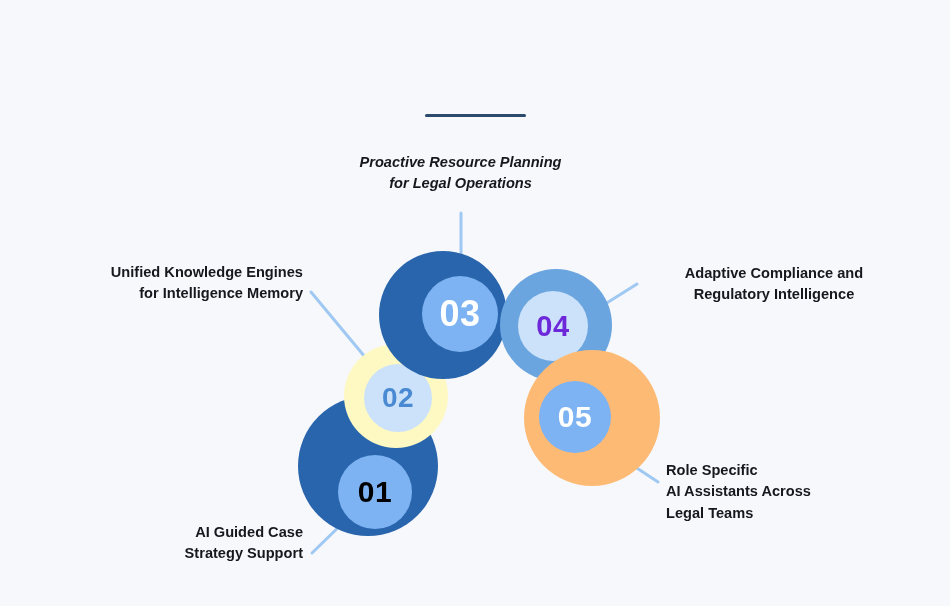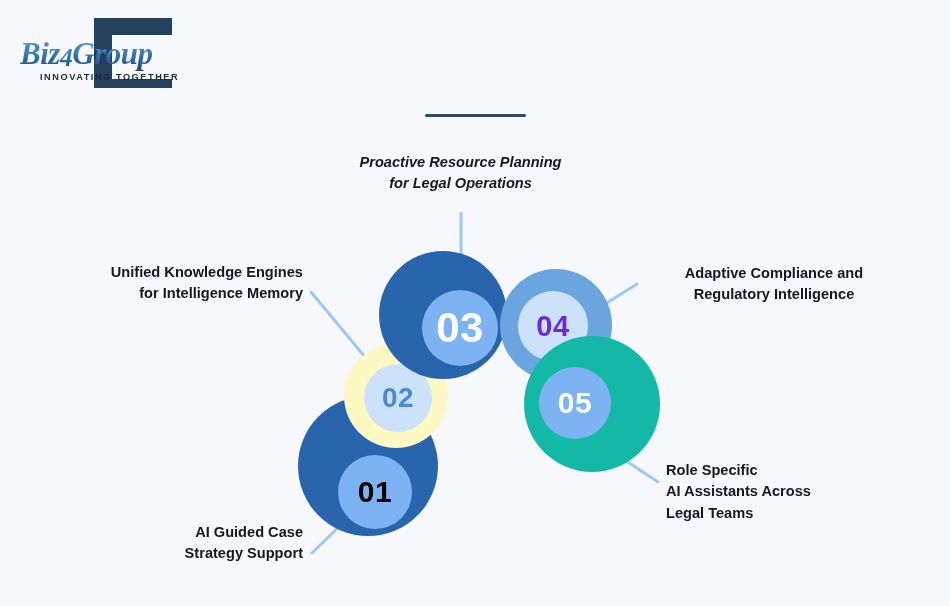--- a/index.html
+++ b/index.html
@@ -148,26 +148,20 @@
   }
   .label.r { text-align: right; }
   .label.l { text-align: left; }
   .label.c { text-align: center; }
 </style>
 </head>
 <body>
 
 <div id="stage">
 
-  <div id="logo">
-    <div id="logo-bracket"></div>
-    <div id="logo-bracket-notch"></div>
-    <div id="logo-wordmark"><span>Biz</span><span class="four">4</span><span>Group</span></div>
-    <div id="logo-tagline">INNOVATING TOGETHER</div>
-  </div>
 
   <div id="heading-rule"></div>
 
   <div id="diagram">
     <svg id="connectors" viewBox="0 0 950 606" width="950" height="606">
         <line x1="349" y1="517" x2="312" y2="553" stroke="#9fc8f2" stroke-width="3" stroke-linecap="round"></line>
         <line x1="380" y1="375" x2="311" y2="292" stroke="#9fc8f2" stroke-width="3" stroke-linecap="round"></line>
         <line x1="461" y1="296" x2="461" y2="213" stroke="#9fc8f2" stroke-width="3" stroke-linecap="round"></line>
         <line x1="594" y1="311" x2="637" y2="284" stroke="#9fc8f2" stroke-width="3" stroke-linecap="round"></line>
         <line x1="605" y1="447" x2="658" y2="482" stroke="#9fc8f2" stroke-width="3" stroke-linecap="round"></line>
@@ -177,30 +171,30 @@
           <div class="inner" style="position: absolute; left: 40px; top: 59px; width: 74px; height: 74px; background: rgb(125, 179, 242); color: #000000; font-size: 30px;">
             <span>01</span>
           </div>
         </div>
         <div class="node" style="left: 344px; top: 344px; width: 104px; height: 104px; background: #fef9c3; z-index: 11;">
           <div class="inner" style="position: absolute; left: 20px; top: 20px; width: 68px; height: 68px; background: rgb(203, 226, 250); color: rgb(74, 138, 210); font-size: 28px;">
             <span>02</span>
           </div>
         </div>
         <div class="node" style="left: 379px; top: 251px; width: 128px; height: 128px; background: rgb(41, 101, 173); z-index: 12;">
-          <div class="inner" style="position: absolute; left: 43px; top: 39px; width: 76px; height: 76px; background: rgb(125, 179, 242); color: rgb(255, 255, 255); font-size: 42px;">
+          <div class="inner" style="position: absolute; left: 43px; top: 25px; width: 76px; height: 76px; background: rgb(125, 179, 242); color: rgb(255, 255, 255); font-size: 36px;">
             <span>03</span>
           </div>
         </div>
         <div class="node" style="left: 500px; top: 269px; width: 112px; height: 112px; background: rgb(107, 165, 224); z-index: 13;">
           <div class="inner" style="position: absolute; left: 18px; top: 22px; width: 70px; height: 70px; background: rgb(203, 226, 250); color: #6d28d9; font-size: 29px;">
             <span>04</span>
           </div>
         </div>
-        <div class="node" style="left: 524px; top: 336px; width: 136px; height: 136px; background: #14b8a6; z-index: 14;">
+        <div class="node" style="left: 524px; top: 350px; width: 136px; height: 136px; background: #fdba74; z-index: 14;">
           <div class="inner" style="position: absolute; left: 15px; top: 31px; width: 72px; height: 72px; background: rgb(125, 179, 242); color: rgb(255, 255, 255); font-size: 30px;">
             <span>05</span>
           </div>
         </div>
       </div>
     <div id="labels-layer">
         <div class="label r" style="left: 88px; top: 522px; width: 215px; z-index: 40;">AI Guided Case
 Strategy Support</div>
         <div class="label r" style="left: 40px; top: 262px; width: 263px; z-index: 40;">Unified Knowledge Engines
 for Intelligence Memory</div>

